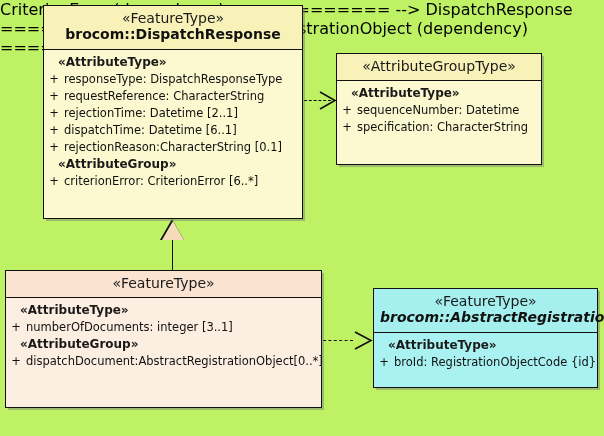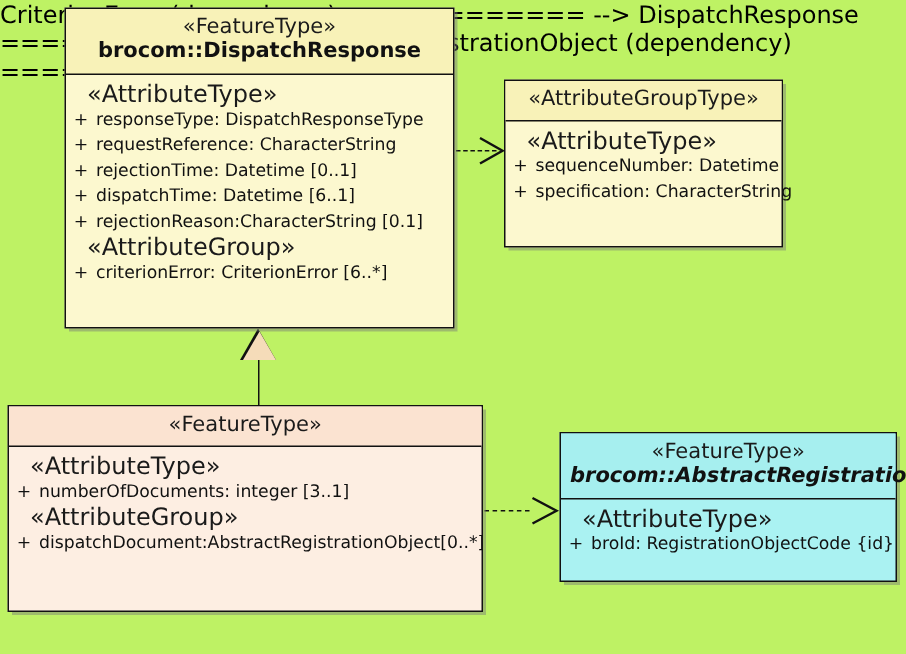--- a/index.html
+++ b/index.html
@@ -41,25 +41,26 @@
     line-height: 17px;
     white-space: nowrap;
   }
   .class-name.abstract {
     font-style: italic;
   }
   .uml-body {
     padding: 4px 0 5px 0;
   }
   .grp-label {
-    font-size: 16px;
+    font-size: 12px;
     color: #1a1a1a;
     line-height: 17px;
     padding-left: 14px;
     white-space: nowrap;
+    font-weight: bold;
   }
   .attr-row {
     display: flex;
     font-size: 11.5px;
     color: #111111;
     line-height: 17px;
     white-space: nowrap;
   }
   .attr-vis {
     width: 20px;
@@ -144,40 +145,40 @@
       <div class="attr-row">
         <span class="attr-vis">+</span>
         <span class="attr-text">responseType: DispatchResponseType</span>
       </div>
       <div class="attr-row">
         <span class="attr-vis">+</span>
         <span class="attr-text">requestReference: CharacterString</span>
       </div>
       <div class="attr-row">
         <span class="attr-vis">+</span>
-        <span class="attr-text">rejectionTime: Datetime [0..1]</span>
+        <span class="attr-text">rejectionTime: Datetime [2..1]</span>
       </div>
       <div class="attr-row">
         <span class="attr-vis">+</span>
         <span class="attr-text">dispatchTime: Datetime [6..1]</span>
       </div>
       <div class="attr-row">
         <span class="attr-vis">+</span>
         <span class="attr-text">rejectionReason:CharacterString [0.1]</span>
       </div>
       <div class="grp-label">«AttributeGroup»</div>
       <div class="attr-row">
         <span class="attr-vis">+</span>
         <span class="attr-text">criterionError: CriterionError [6..*]</span>
       </div>
     </div>
   </div>
 
   
-  <div class="uml-class fill-yellow" style="left:336px; top:53px; width:186px; height:112px;">
+  <div class="uml-class fill-yellow" style="left:336px; top:53px; width:206px; height:112px;">
     <div class="uml-header">
       <div class="stereotype">«AttributeGroupType»</div>
     </div>
     <div class="uml-body">
       <div class="grp-label">«AttributeType»</div>
       <div class="attr-row">
         <span class="attr-vis">+</span>
         <span class="attr-text">sequenceNumber: Datetime</span>
       </div>
       <div class="attr-row">

